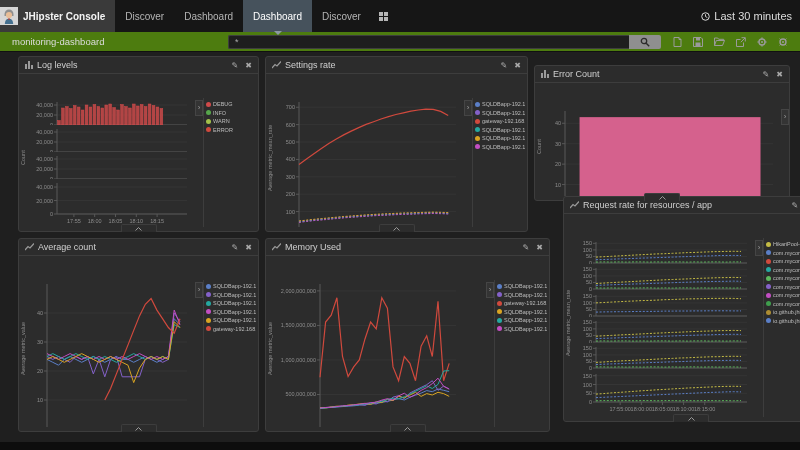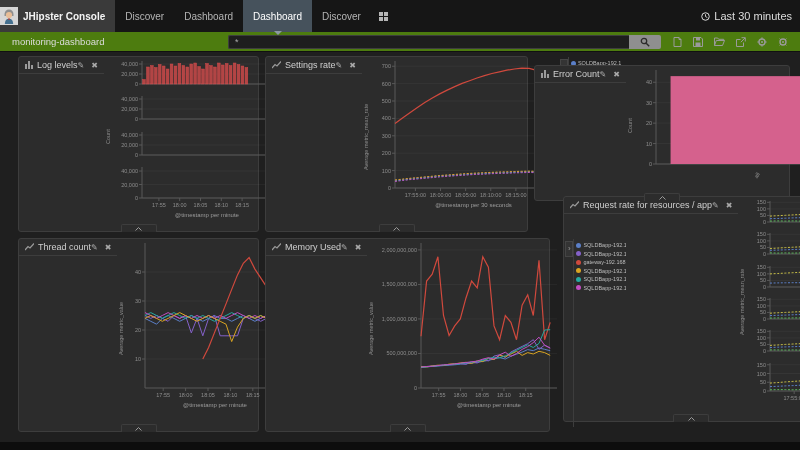--- a/index.html
+++ b/index.html
@@ -21,21 +21,21 @@
   .dashname{width:228px;flex:none;padding-left:12px;font-size:9.5px;color:#ddd;}
   .qwrap{flex:1;display:flex;align-items:center;min-width:0;}
   .query{flex:1;height:14px;background:#1e1e1e;border:1px solid #3e3e3e;border-right:none;border-radius:2px 0 0 2px;
     color:#a9a9a9;font-size:9px;padding:0 6px;outline:none;font-family:"Liberation Sans",sans-serif;}
   .searchbtn{width:32px;height:14px;flex:none;background:#8f8f8f;border-radius:0 2px 2px 0;
     display:flex;align-items:center;justify-content:center;cursor:pointer;}
   .ticons{flex:none;display:flex;gap:11px;padding:0 12px;}
   .tbtn{cursor:pointer;display:flex;align-items:center;}
   
   #content{position:relative;height:390px;background:#1f1f1f;}
-  .panel{position:absolute;background:#2c2c2c;border:1px solid #3d3d3d;border-radius:3px;display:flex;flex-direction:row;}
+  .panel{position:absolute;background:#2c2c2c;border:1px solid #3d3d3d;border-radius:3px;display:flex;flex-direction:column;gap:24px;}
   .phead{height:17px;flex:none;display:flex;align-items:center;padding:0 6px;border-bottom:1px solid #3d3d3d;}
   .ptitle{font-size:9px;color:#cfcfcf;margin-left:4px;white-space:nowrap;}
   .pacts{margin-left:auto;display:flex;gap:7px;font-size:8px;color:#a8a8a8;}
   .pacts span{cursor:pointer;line-height:17px;}
   .pbody{flex:1;display:flex;position:relative;min-height:0;padding-bottom:4px;}
   .ylabel{position:absolute;left:0;top:2px;bottom:16px;width:8px;display:flex;align-items:center;justify-content:center;
     writing-mode:vertical-rl;transform:rotate(180deg);font-size:5.5px;color:#8a8a8a;white-space:nowrap;}
   .chart-col{flex:1;display:flex;flex-direction:column;min-width:0;margin-left:8px;}
   .chartbox{flex:1;min-height:0;overflow:hidden;}
   .split-row{flex:1;min-height:0;overflow:hidden;}
@@ -647,21 +647,21 @@
     </div>
   </div>
 
   <div class="panel" style="left:18px;top:186px;width:241px;height:194px;">
     <div class="phead">
       <span>
         <svg width="9" height="8" viewBox="0 0 9 8">
             <path d="M0 7 L3 3.5 L5 5 L9 .5" fill="none" stroke="#9a9a9a" stroke-width="1.2"></path>
           </svg>
       </span>
-      <span class="ptitle">Thread count</span>
+      <span class="ptitle">Average count</span>
       <span class="pacts">
           <span>✎</span>
           <span>✖</span>
         </span>
     </div>
     <div class="pbody">
       <div class="ylabel">Average metric_value</div>
       <div class="chart-col">
         <div class="chartbox">
             <svg width="168" height="171">

